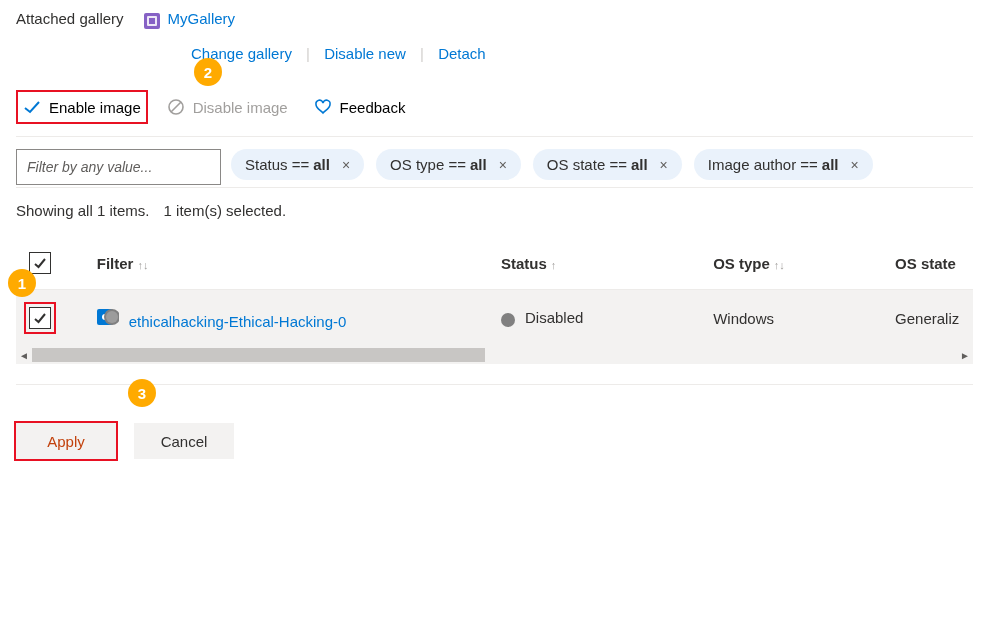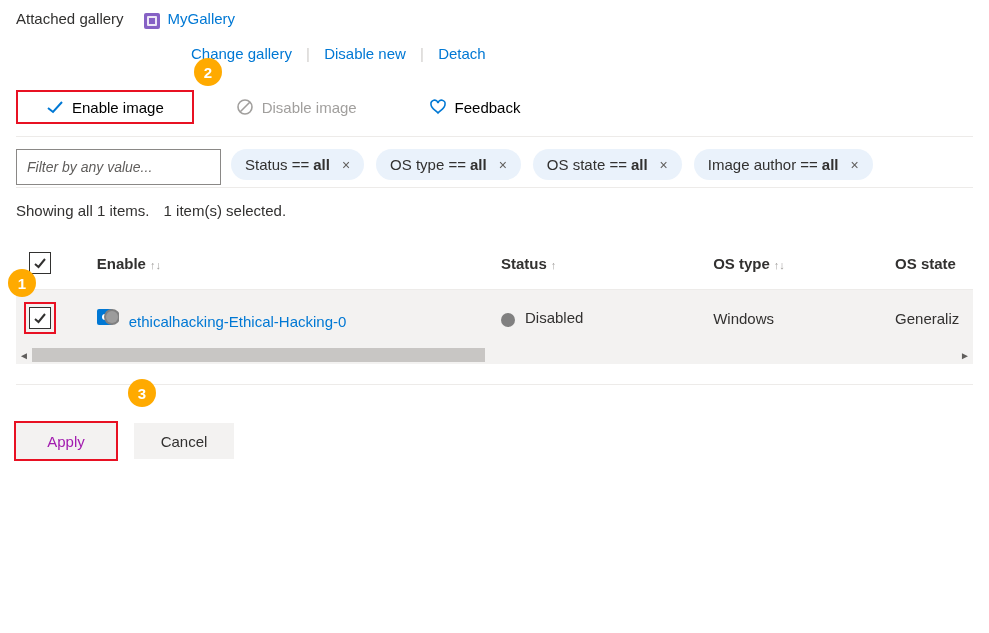--- a/index.html
+++ b/index.html
@@ -25,21 +25,21 @@
 
   
   .links-row { margin-left: 165px; margin-bottom: 28px; font-size: 15px; }
   .links-row a { margin: 0 10px; }
   .links-row .sep { color: #d2d0ce; }
 
   
   .toolbar { position: relative; border-bottom: 1px solid #edebe9; padding-bottom: 12px; margin-bottom: 12px; }
   .tb-btn {
     display: inline-flex; align-items: center;
-    font-size: 15px; padding: 6px 28px; cursor: pointer;
+    font-size: 15px; padding: 6px 5px; cursor: pointer;
     border: 2px solid transparent; background: transparent;
     margin-right: 8px;
   }
   .tb-btn.enable { border-color: #e81123; }
   .tb-btn.disable { color: #a19f9d; cursor: default; }
   .tb-btn .icon { width: 18px; height: 18px; margin-right: 8px; display: inline-flex; align-items: center; justify-content: center; }
   .check-blue { stroke: #0078d4; stroke-width: 2; fill: none; }
   .forbid-gray { stroke: #a19f9d; stroke-width: 1.6; fill: none; }
   .heart-blue { stroke: #0078d4; stroke-width: 1.6; fill: none; }
 
@@ -115,21 +115,21 @@
   .hscroll .thumb { position: absolute; left: 0; top: 2px; height: 14px; width: 49%; background: #c8c6c4; }
 
   
   .footer-sep { border-top: 1px solid #edebe9; margin: 20px 0 14px 0; }
   .footer { position: relative; display: flex; gap: 18px; padding-top: 24px; }
   .ftr-btn {
     min-width: 100px; height: 36px; border: none;
     font-size: 15px; font-family: inherit; cursor: pointer;
   }
   .ftr-btn.apply {
-    background: #f3f2f1; color: #a21caf;
+    background: #f3f2f1; color: #c2410c;
     outline: 2px solid #e81123;
   }
   .ftr-btn.cancel { background: #f3f2f1; color: #323130; }
 </style>
 </head>
 <body>
 
 <div class="row gallery-row">
   <span class="gallery-label">Attached gallery</span>
   <span class="gallery-icon">
@@ -220,21 +220,21 @@
         <th class="col-check">
           <span class="chk-wrap">
             <span class="chk">
               <svg viewBox="0 0 14 14">
                   <polyline points="2,8 5.5,11 12,3" fill="none" stroke="#323130" stroke-width="2"></polyline>
                 </svg>
             </span>
           </span>
         </th>
         <th class="col-image">
-          <span>Enable</span><span class="sort">↑↓</span>
+          <span>Filter</span><span class="sort">↑↓</span>
         </th>
         <th class="col-status">
           <span>Status</span><span class="sort">↑</span>
         </th>
         <th class="col-os">
           <span>OS type</span><span class="sort">↑↓</span>
         </th>
         <th class="col-osstate">
           <span>OS state</span>
         </th>

